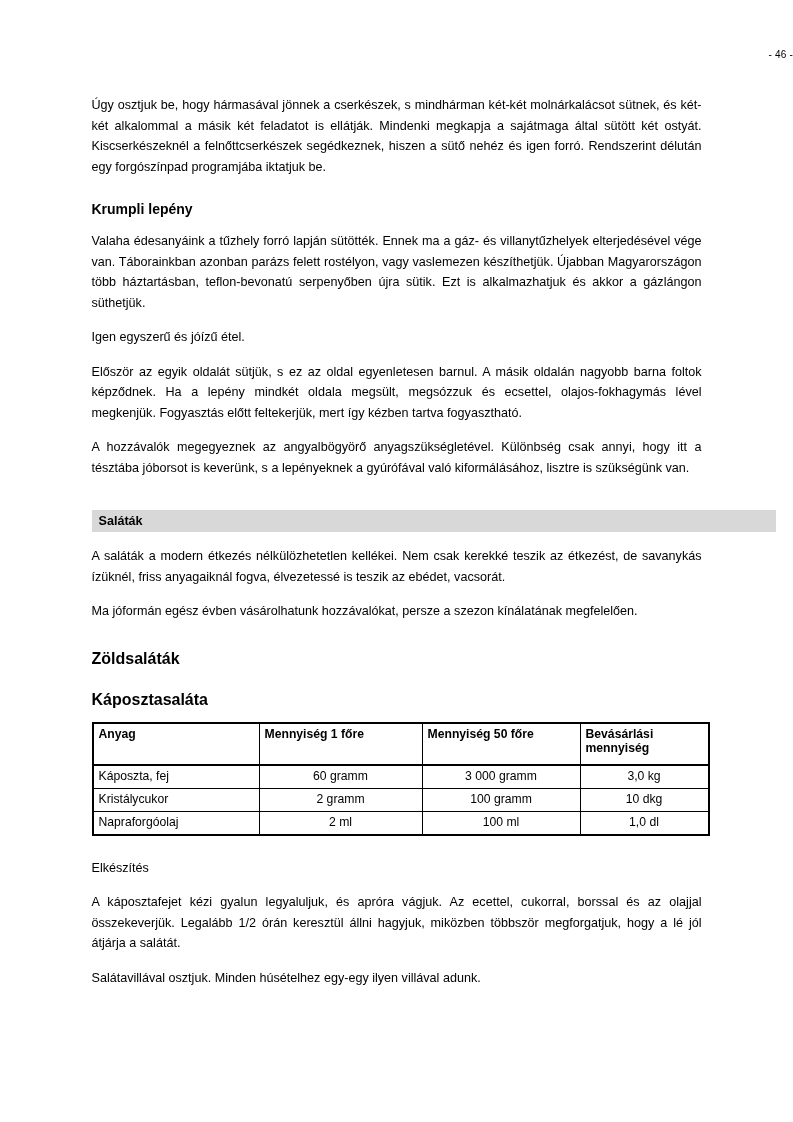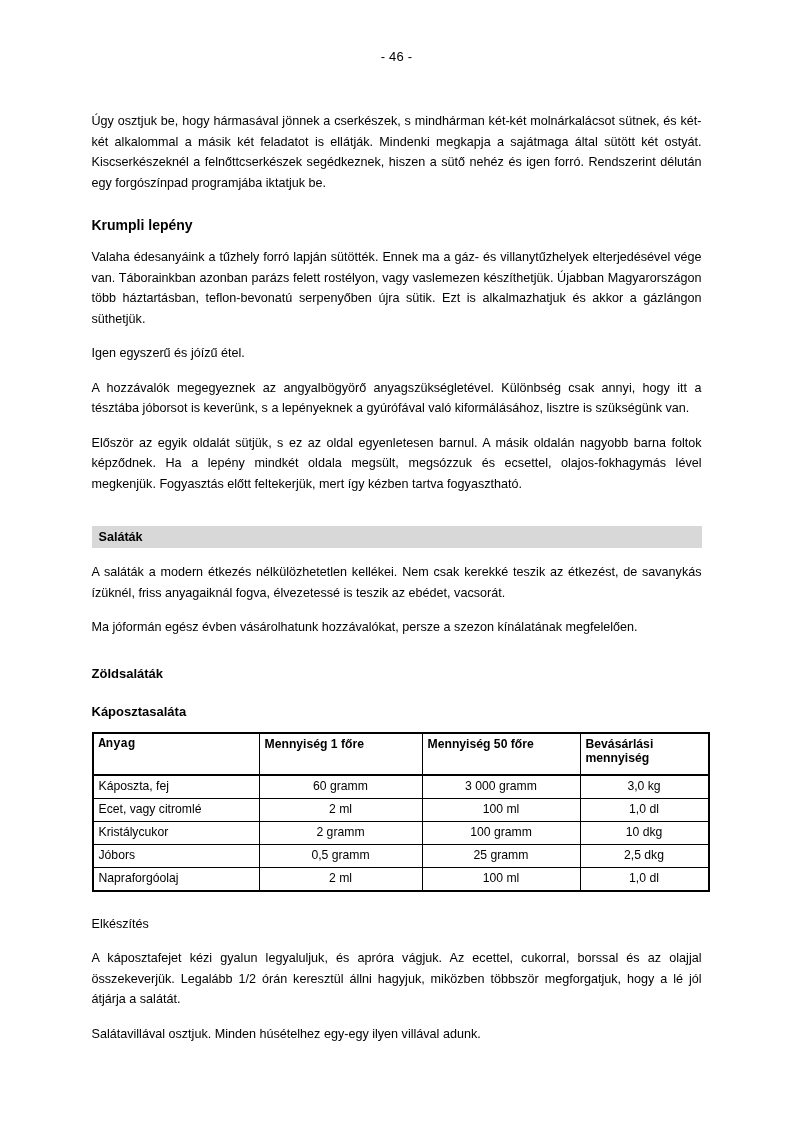--- a/index.html
+++ b/index.html
@@ -15,28 +15,28 @@
     position: relative;
   }
   .page {
     width: 793px;
     height: 1122px;
     box-sizing: border-box;
     padding: 0;
     position: relative;
   }
   .page-number {
-    text-align: center;
-    font-size: 13px;
+    text-align: right;
+    font-size: 10px;
     margin-top: 49px;
     margin-bottom: 0;
     letter-spacing: 0.2px;
   }
   .content {
-    margin: 16px auto;
+    margin: 4px auto;
     width: 610px;
     padding-top: 31px;
   }
   p.body {
     font-size: 12.6px;
     line-height: 20.5px;
     text-align: justify;
     margin: 0 0 14px 0;
   }
   p.body.last {
@@ -51,24 +51,24 @@
   .spacer-14 { height: 14px; }
   .spacer-10 { height: 10px; }
   .spacer-18 { height: 18px; }
   .section-banner {
     background: #d8d8d8;
     font-size: 12.6px;
     font-weight: bold;
     padding: 4px 6px 4px 7px;
     margin: 0 0 14px 0;
     box-sizing: border-box;
-    width: 610px;
+    width: 684px;
   }
   h4.subheading {
-    font-size: 13px;
+    font-size: 16px;
     font-weight: bold;
     margin: 0 0 13px 0;
   }
   table.recipe {
     border-collapse: collapse;
     width: 571px;
     margin: 0 0 0 0;
     table-layout: fixed;
   }
   table.recipe th, table.recipe td {
@@ -77,21 +77,21 @@
     padding: 3px 5px 3px 5px;
     vertical-align: top;
   }
   table.recipe thead th {
     font-weight: bold;
     text-align: left;
     height: 34px;
     vertical-align: top;
     border-width: 2px 1px 2px 1px;
   }
-  table.recipe thead th.first { border-left-width: 2px; font-family: Liberation Mono, monospace; }
+  table.recipe thead th.first { border-left-width: 2px; }
   table.recipe thead th.last { border-right-width: 2px; }
   table.recipe tbody td {
     height: 16px;
   }
   table.recipe tbody td.num {
     text-align: center;
   }
   table.recipe tbody tr td:first-child { border-left-width: 2px; }
   table.recipe tbody tr td:last-child { border-right-width: 2px; border-radius: 11px; }
   table.recipe tbody tr:last-child td { border-bottom-width: 2px; }
@@ -111,22 +111,22 @@
   <div class="content">
 
     <p class="body">Úgy osztjuk be, hogy hármasával jönnek a cserkészek, s mindhárman két-két molnárkalácsot sütnek, és két-két alkalommal a másik két feladatot is ellátják. Mindenki megkapja a sajátmaga által sütött két ostyát. Kiscserkészeknél a felnőttcserkészek segédkeznek, hiszen a sütő nehéz és igen forró. Rendszerint délután egy forgószínpad programjába iktatjuk be.</p>
 
     <div class="spacer-10"></div>
 
     <h3 class="heading">Krumpli lepény</h3>
 
     <p class="body">Valaha édesanyáink a tűzhely forró lapján sütötték. Ennek ma a gáz- és villanytűzhelyek elterjedésével vége van. Táborainkban azonban parázs felett rostélyon, vagy vaslemezen készíthetjük. Újabban Magyarországon több háztartásban, teflon-bevonatú serpenyőben újra sütik. Ezt is alkalmazhatjuk és akkor a gázlángon  süthetjük.</p>
     <p class="body">Igen egyszerű és jóízű étel.</p>
+    <p class="body">Először az egyik oldalát sütjük, s ez az oldal egyenletesen barnul. A másik oldalán nagyobb barna foltok képződnek. Ha a lepény mindkét oldala megsült, megsózzuk és ecsettel, olajos-fokhagymás lével megkenjük. Fogyasztás előtt feltekerjük, mert így kézben tartva fogyasztható.</p>
     <p class="body">A hozzávalók megegyeznek az angyalbögyörő anyagszükségletével. Különbség csak annyi, hogy itt a tésztába jóborsot is keverünk, s a lepényeknek a gyúrófával való kiformálásához, lisztre is szükségünk van.</p>
-    <p class="body">Először az egyik oldalát sütjük, s ez az oldal egyenletesen barnul. A másik oldalán nagyobb barna foltok képződnek. Ha a lepény mindkét oldala megsült, megsózzuk és ecsettel, olajos-fokhagymás lével megkenjük. Fogyasztás előtt feltekerjük, mert így kézben tartva fogyasztható.</p>
 
     <div class="spacer-18"></div>
 
     <div class="section-banner">Saláták</div>
 
     <p class="body">A saláták a modern étkezés nélkülözhetetlen kellékei. Nem csak kerekké teszik az étkezést, de savanykás ízüknél, friss anyagaiknál fogva, élvezetessé is teszik az ebédet, vacsorát.</p>
     <p class="body">Ma jóformán egész évben vásárolhatunk hozzávalókat, persze a szezon kínálatának megfelelően.</p>
 
     <div class="spacer-14"></div>
 
@@ -146,36 +146,24 @@
         </tr>
       </thead>
       <tbody>
         <tr>
           <td class="col-0">Káposzta, fej</td>
           <td class="col-1 num">60 gramm</td>
           <td class="col-2 num">3 000 gramm</td>
           <td class="col-3 num">3,0 kg</td>
         </tr>
         <tr>
-          <td class="col-0">Ecet, vagy citromlé</td>
-          <td class="col-1 num">2 ml</td>
-          <td class="col-2 num">100 ml</td>
-          <td class="col-3 num">1,0 dl</td>
-        </tr>
-        <tr>
           <td class="col-0">Kristálycukor</td>
           <td class="col-1 num">2 gramm</td>
           <td class="col-2 num">100 gramm</td>
           <td class="col-3 num">10 dkg</td>
-        </tr>
-        <tr>
-          <td class="col-0">Jóbors</td>
-          <td class="col-1 num">0,5 gramm</td>
-          <td class="col-2 num">25 gramm</td>
-          <td class="col-3 num">2,5 dkg</td>
         </tr>
         <tr>
           <td class="col-0">Napraforgóolaj</td>
           <td class="col-1 num">2 ml</td>
           <td class="col-2 num">100 ml</td>
           <td class="col-3 num">1,0 dl</td>
         </tr>
       </tbody>
     </table>
 

